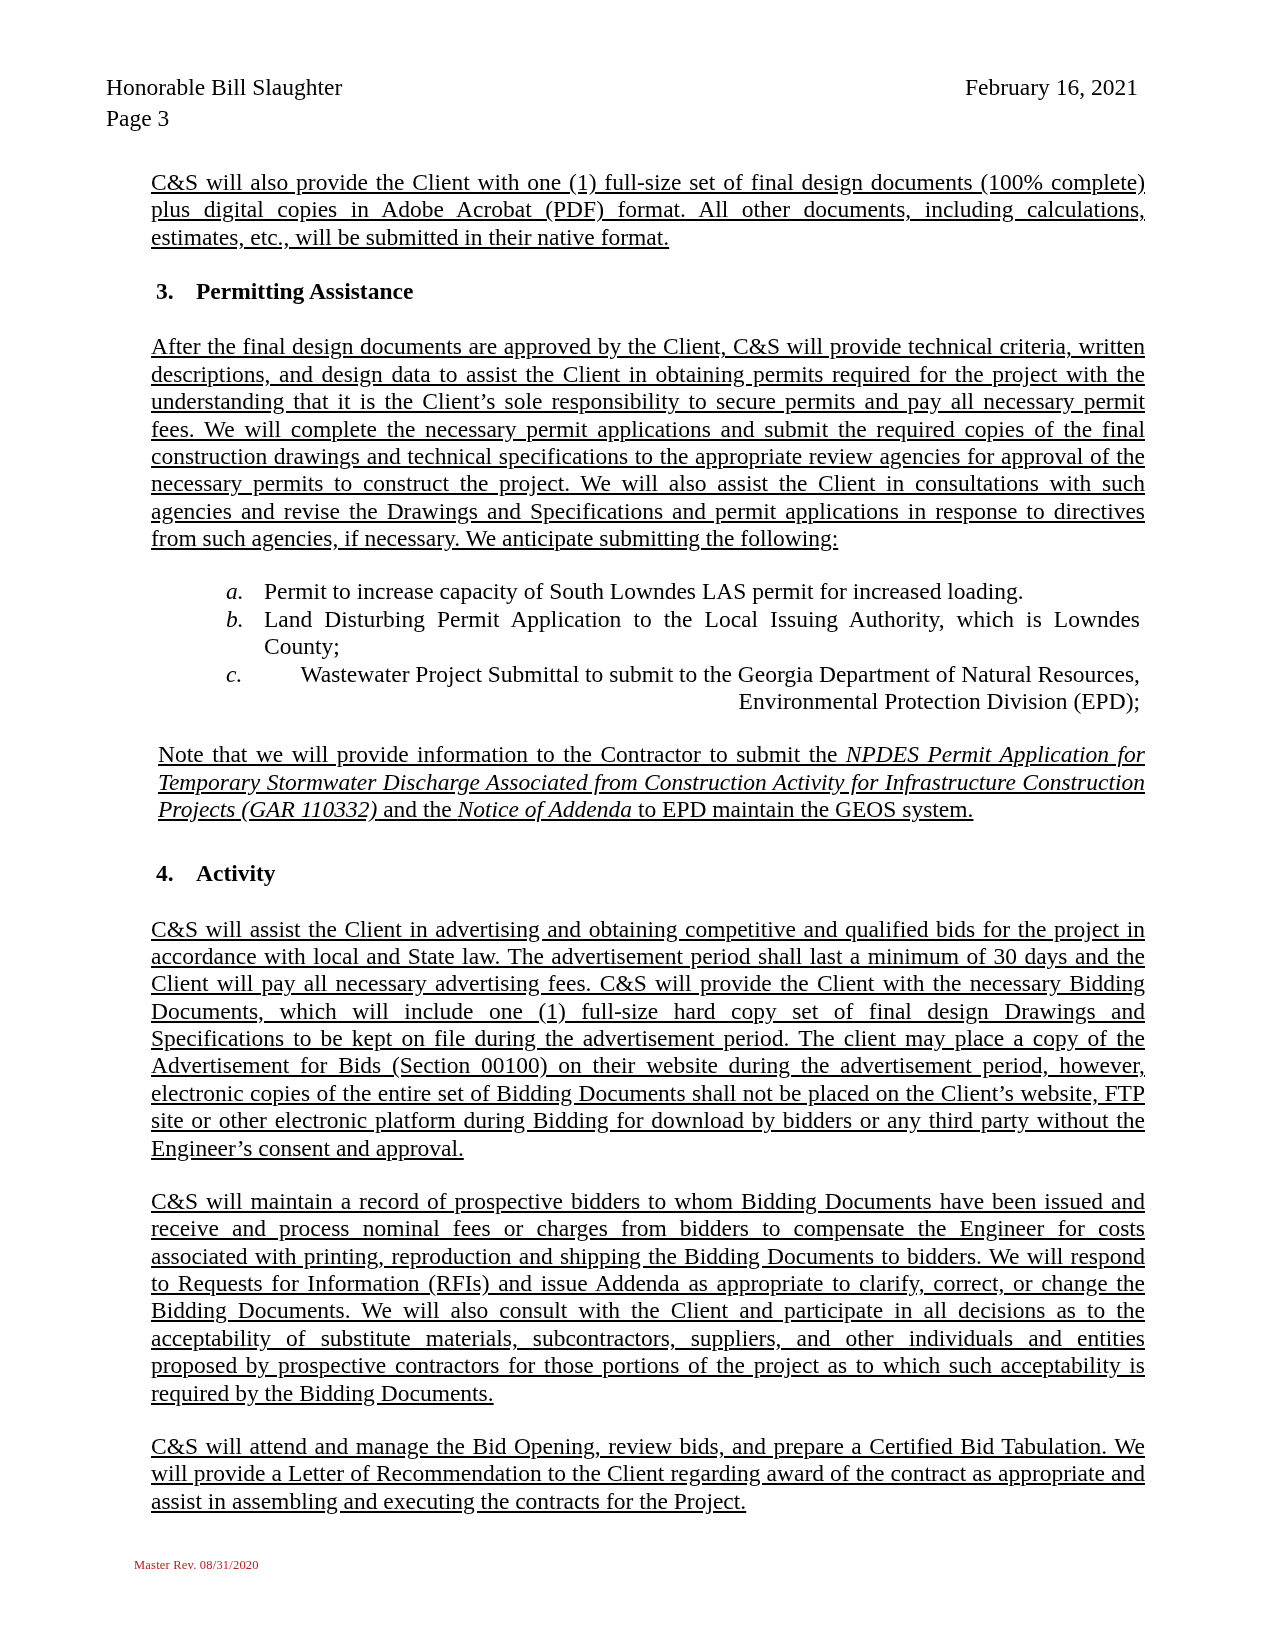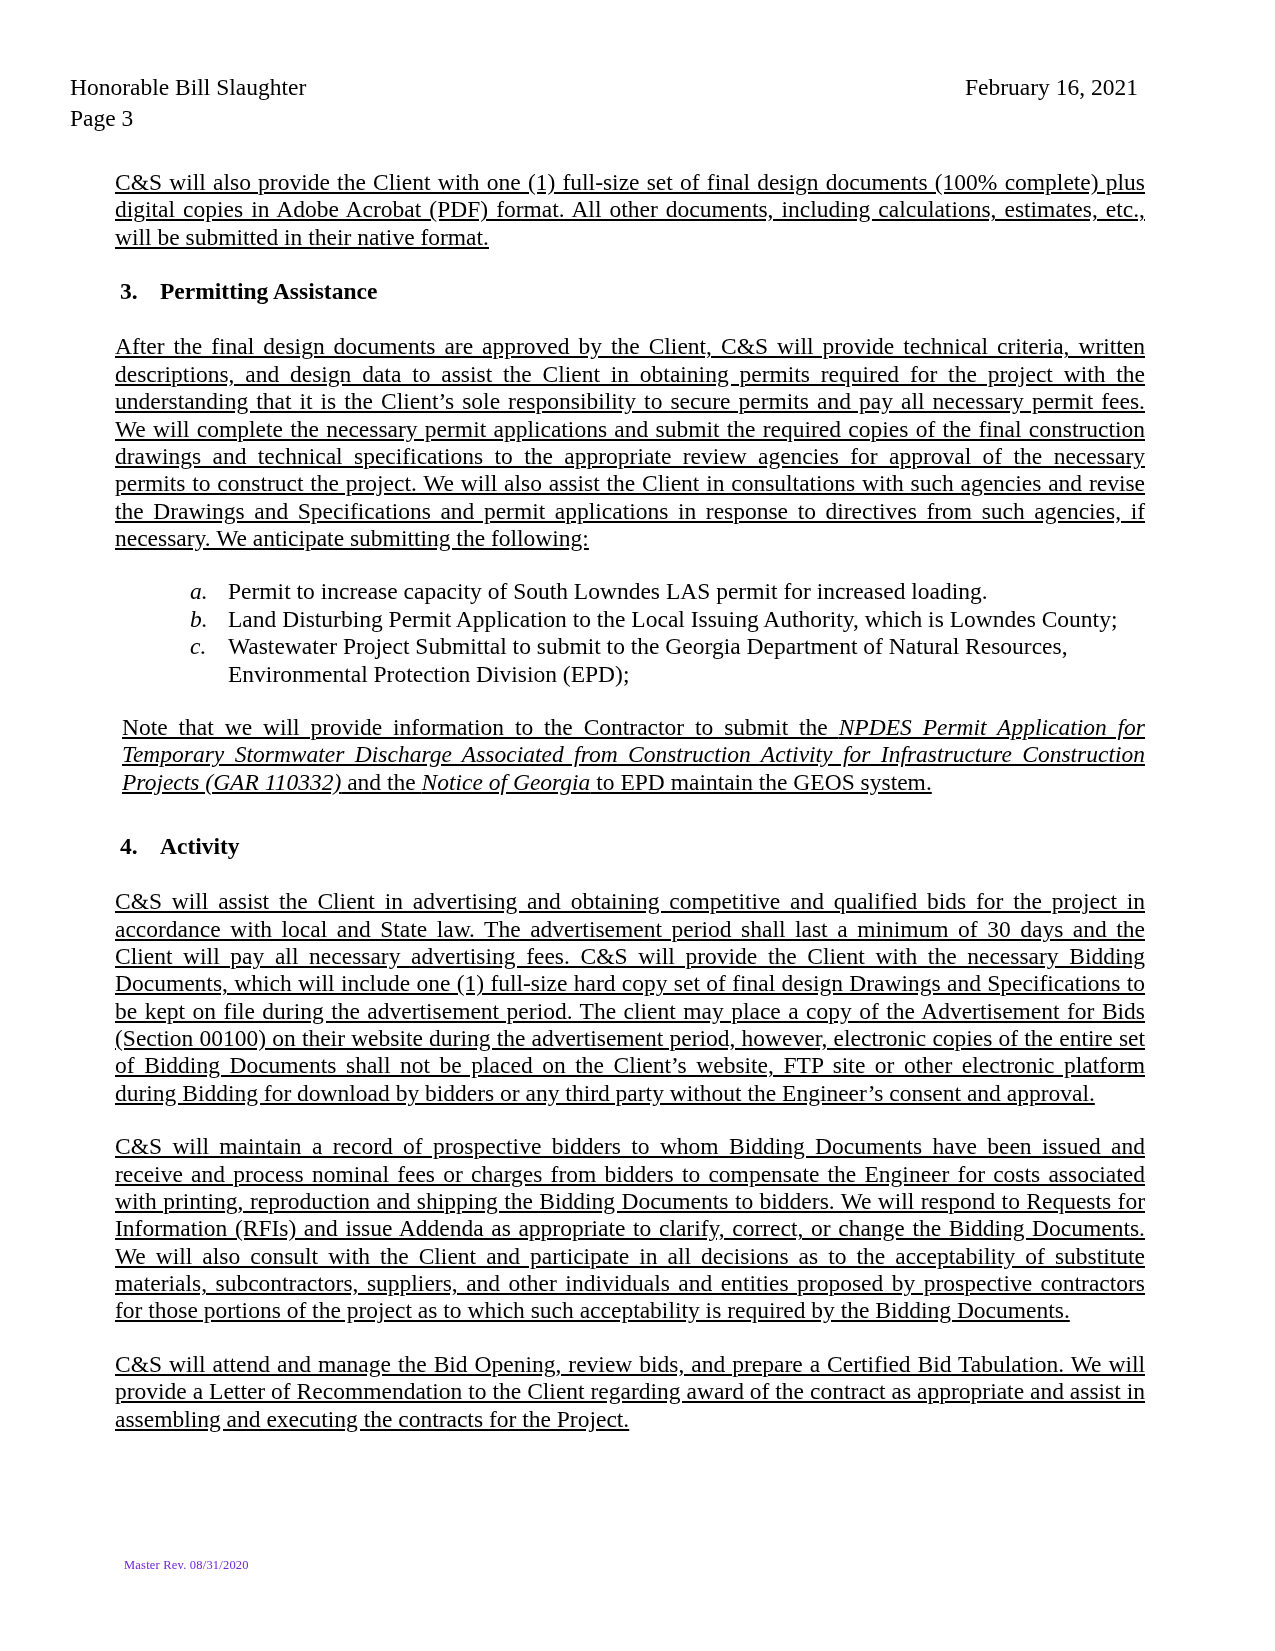--- a/index.html
+++ b/index.html
@@ -7,21 +7,21 @@
     padding: 0;
     background: #ffffff;
   }
 
   .page {
     position: relative;
     width: 1275px;
     height: 1651px;
     background: #ffffff;
     box-sizing: border-box;
-    padding: 72px 125px 0 70px;
+    padding: 72px 125px 0 106px;
     font-family: "Liberation Serif", "DejaVu Serif", serif;
     color: #000000;
     overflow: hidden;
   }
 
   
   .letter-header {
     display: flex;
     justify-content: space-between;
     align-items: flex-start;
@@ -88,40 +88,40 @@
     width: 38px;
     font-style: italic;
   }
   ul.letter-list li .item-text {
     flex: 1 1 auto;
     text-align: justify;
     text-justify: inter-word;
     padding-right: 5px;
   }
   ul.letter-list li:last-child .item-text {
-    text-align: left;
+    text-align: right;
   }
 
   .note-para {
     padding-left: 7px;
   }
 
   i, .it {
     font-style: italic;
   }
 
   
   .page-footer {
     position: absolute;
-    left: 124px;
+    left: 134px;
     bottom: 78px;
     font-size: 12.5px;
     line-height: 1.2;
     letter-spacing: 0.2px;
-    color: #6d28d9;
+    color: #b91c1c;
   }
 
   .spacer-sm { height: 10px; }
 </style>
 </head>
 <body>
 
 <div class="page">
 
   <div class="letter-header">
@@ -151,21 +151,21 @@
       <li>
         <span class="marker">b.</span>
         <span class="item-text">Land Disturbing Permit Application to the Local Issuing Authority, which is Lowndes County;</span>
       </li>
       <li>
         <span class="marker">c.</span>
         <span class="item-text">Wastewater Project Submittal to submit to the Georgia Department of Natural Resources, Environmental Protection Division (EPD);</span>
       </li>
     </ul>
 
-    <p class="para note-para"><span>Note that we will provide information to the Contractor to submit the </span><i>NPDES Permit Application for Temporary Stormwater Discharge Associated from Construction Activity for Infrastructure Construction Projects (GAR 110332)</i><span> and the </span><i>Notice of Georgia</i><span> to EPD maintain the GEOS system.</span></p>
+    <p class="para note-para"><span>Note that we will provide information to the Contractor to submit the </span><i>NPDES Permit Application for Temporary Stormwater Discharge Associated from Construction Activity for Infrastructure Construction Projects (GAR 110332)</i><span> and the </span><i>Notice of Addenda</i><span> to EPD maintain the GEOS system.</span></p>
 
     <div class="spacer-sm"></div>
 
     <div class="section-heading">
       <span class="sec-num">4.</span>
       <span class="sec-title">Activity</span>
     </div>
 
     <p class="para">C&amp;S will assist the Client in advertising and obtaining competitive and qualified bids for the project in accordance with local and State law.  The advertisement period shall last a minimum of 30 days and the Client will pay all necessary advertising fees.  C&amp;S will provide the Client with the necessary Bidding Documents, which will include one (1) full-size hard copy set of final design Drawings and Specifications to be kept on file during the advertisement period.  The client may place a copy of the Advertisement for Bids (Section 00100) on their website during the advertisement period, however, electronic copies of the entire set of Bidding Documents shall not be placed on the Client’s website, FTP site or other electronic platform during Bidding for download by bidders or any third party without the Engineer’s consent and approval.</p>
     <p class="para">C&amp;S will maintain a record of prospective bidders to whom Bidding Documents have been issued and receive and process nominal fees or charges from bidders to compensate the Engineer for costs associated with printing, reproduction and shipping the Bidding Documents to bidders.  We will respond to Requests for Information (RFIs) and issue Addenda as appropriate to clarify, correct, or change the Bidding Documents.  We will also consult with the Client and participate in all decisions as to the acceptability of substitute materials, subcontractors, suppliers, and other individuals and entities proposed by prospective contractors for those portions of the project as to which such acceptability is required by the Bidding Documents.</p>

